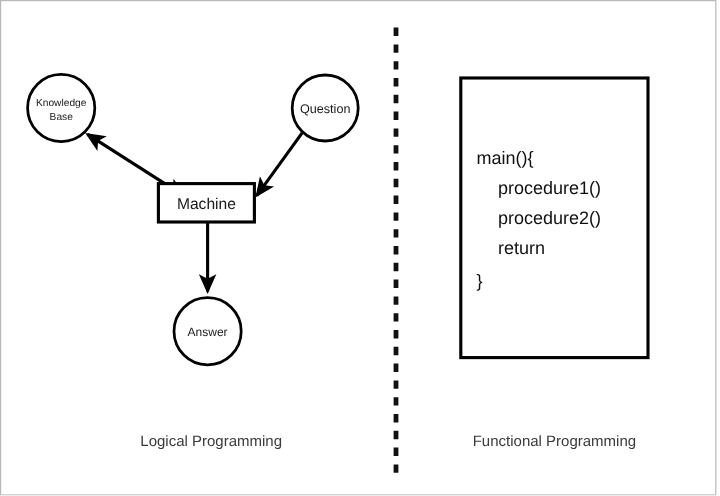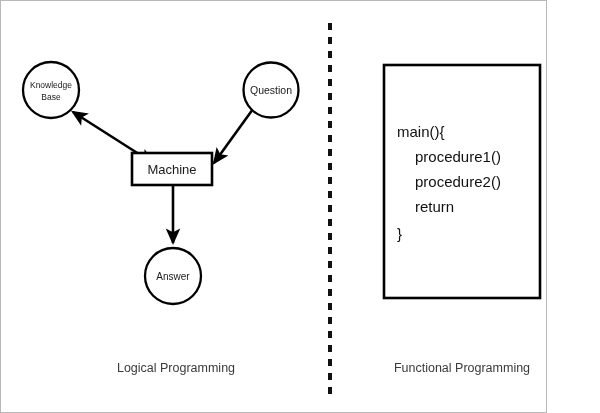--- a/index.html
+++ b/index.html
@@ -6,21 +6,21 @@
   html, body {
     margin: 0;
     padding: 0;
     background: #ffffff;
   }
   body {
     font-family: "Liberation Sans", sans-serif;
   }
   #figure {
     position: relative;
-    width: 547px;
+    width: 597px;
     height: 413px;
     background: #ffffff;
     border: 1px solid #b8b8b8;
     box-sizing: border-box;
     overflow: hidden;
   }
   #figure-svg {
     position: absolute;
     left: 0;
     top: 0;

